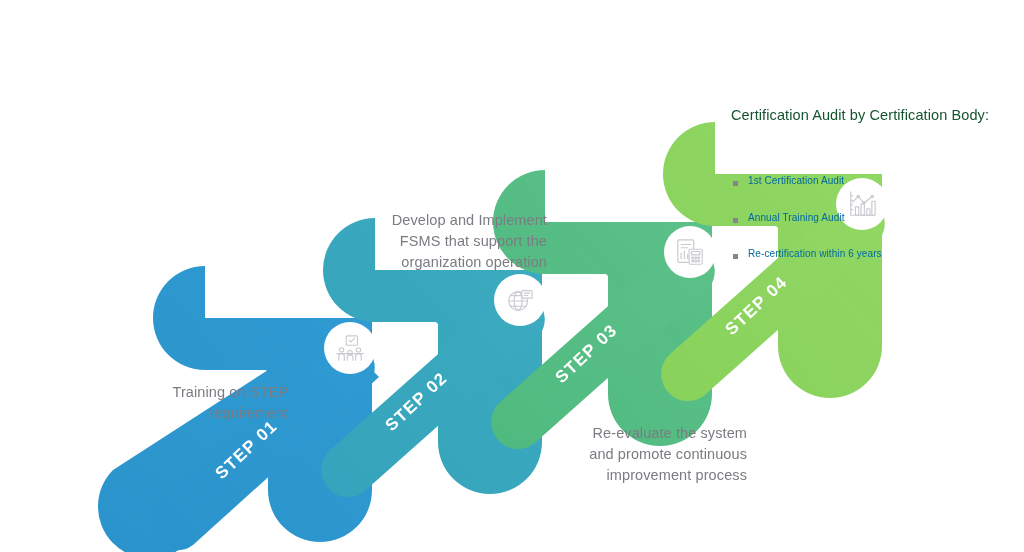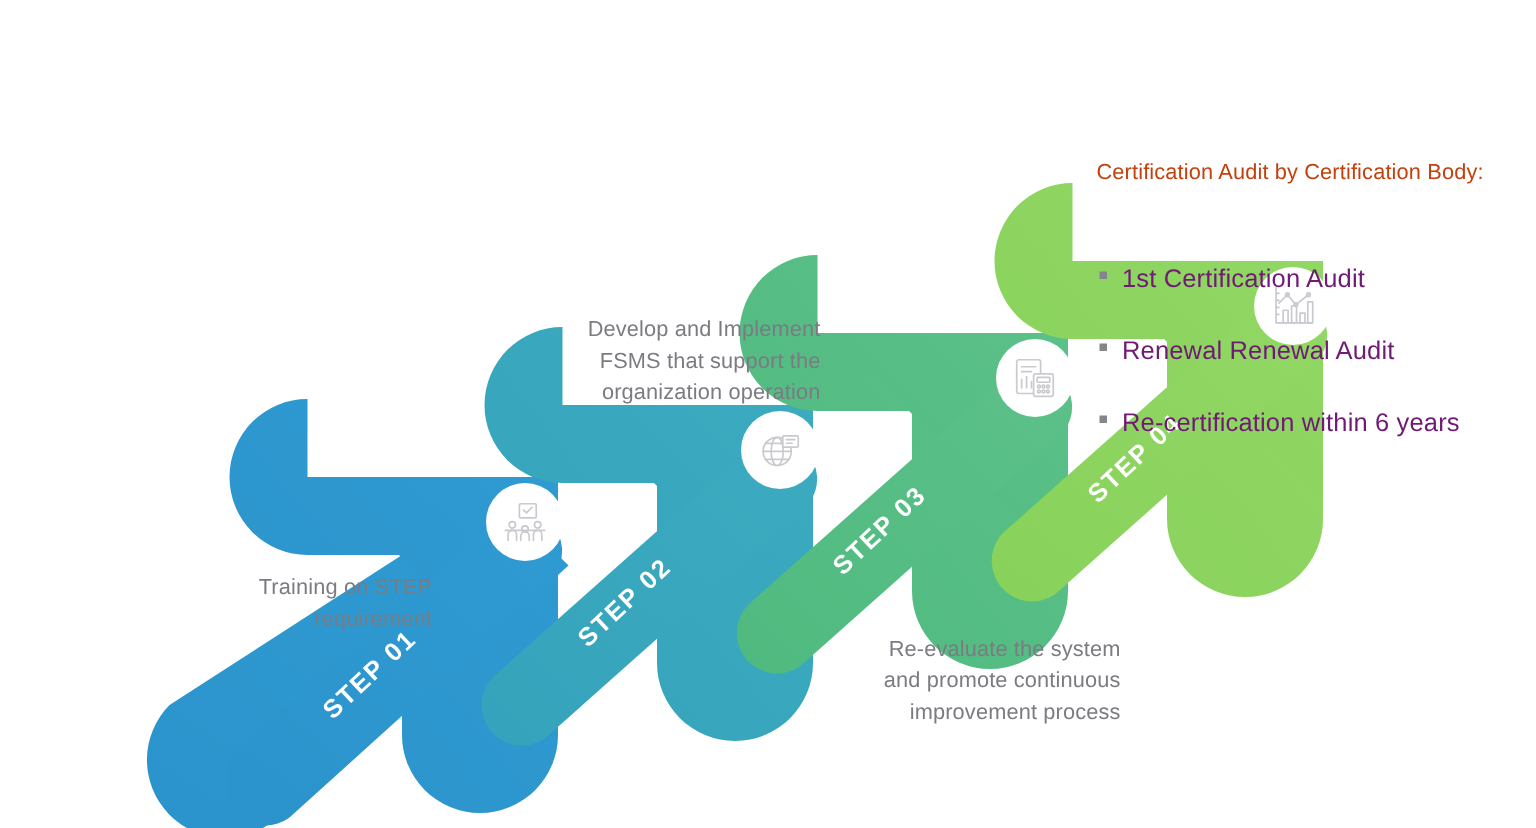--- a/index.html
+++ b/index.html
@@ -20,24 +20,24 @@
   .icon-badge svg{width:30px;height:30px;display:block;}
 
   
   .cap{
     position:absolute;color:#7b7b82;font-size:14.5px;line-height:1.45;
     letter-spacing:.1px;white-space:pre-line;
   }
   .cap.center{text-align:right;}
   .cap.left{text-align:left;}
 
-  .list-title{color:#c2410c;font-size:14.5px;line-height:1.5;margin:0 0 4px 0;}
+  .list-title{color:#14532d;font-size:14.5px;line-height:1.5;margin:0 0 4px 0;}
   ul.audit{list-style:none;margin:0;padding:0;}
   ul.audit li{
-    color:#701a75;font-size:17px;line-height:1.58;
+    color:#0369a1;font-size:10px;line-height:1.58;
     padding-left:17px;position:relative;
   }
   ul.audit li::before{
     content:"";position:absolute;left:2px;top:8px;
     width:5px;height:5px;background:#85858c;
   }
 
   
   .step-label{
     position:absolute;color:#ffffff;font-weight:bold;font-size:17px;
@@ -172,18 +172,18 @@
 organization operation</div>
 
   <div class="cap center" style="left:552px;top:423px;width:195px;">Re-evaluate the system
 and promote continuous
 improvement process</div>
 
   <div class="cap left" style="left:731px;top:84px;width:290px;">
     <p class="list-title">Certification Audit by Certification Body:</p>
     <ul class="audit">
       <li>1st Certification Audit</li>
-      <li>Renewal Renewal Audit</li>
+      <li>Annual Training Audit</li>
       <li>Re-certification within 6 years</li>
     </ul>
   </div>
 
 </div>
 
 </body></html>

